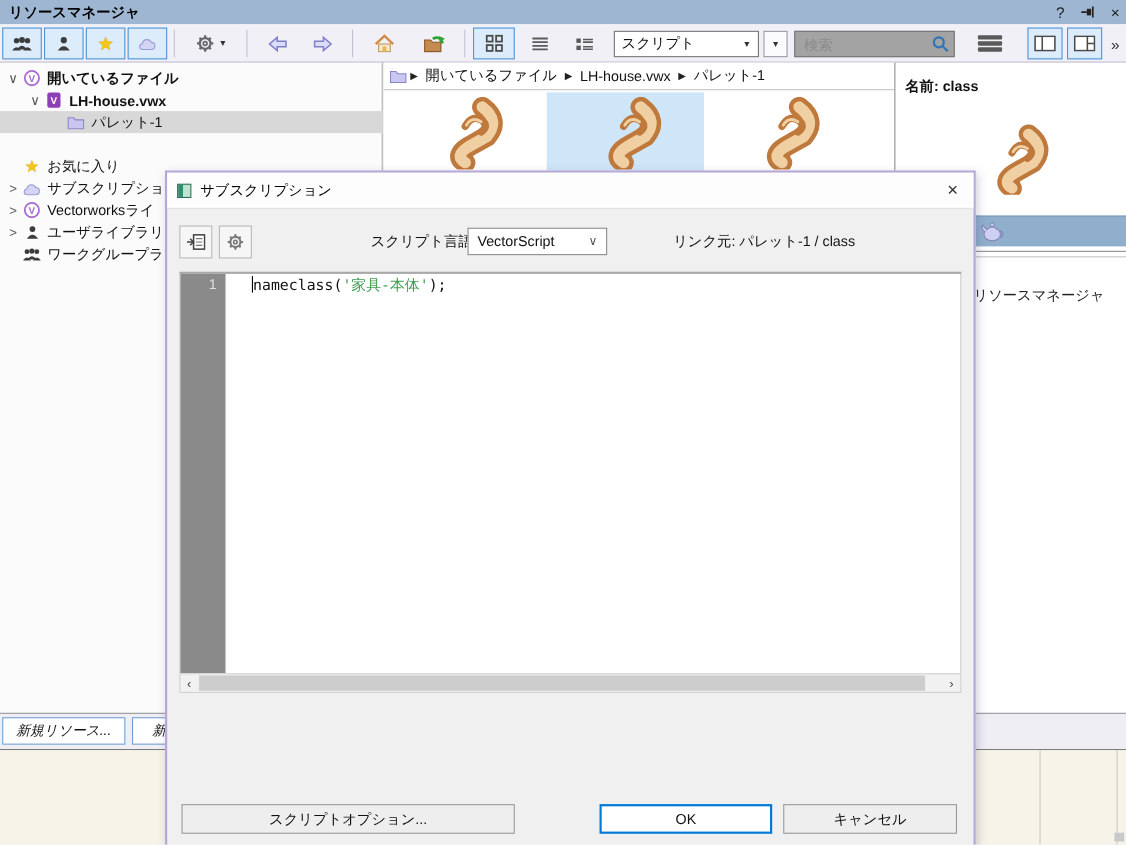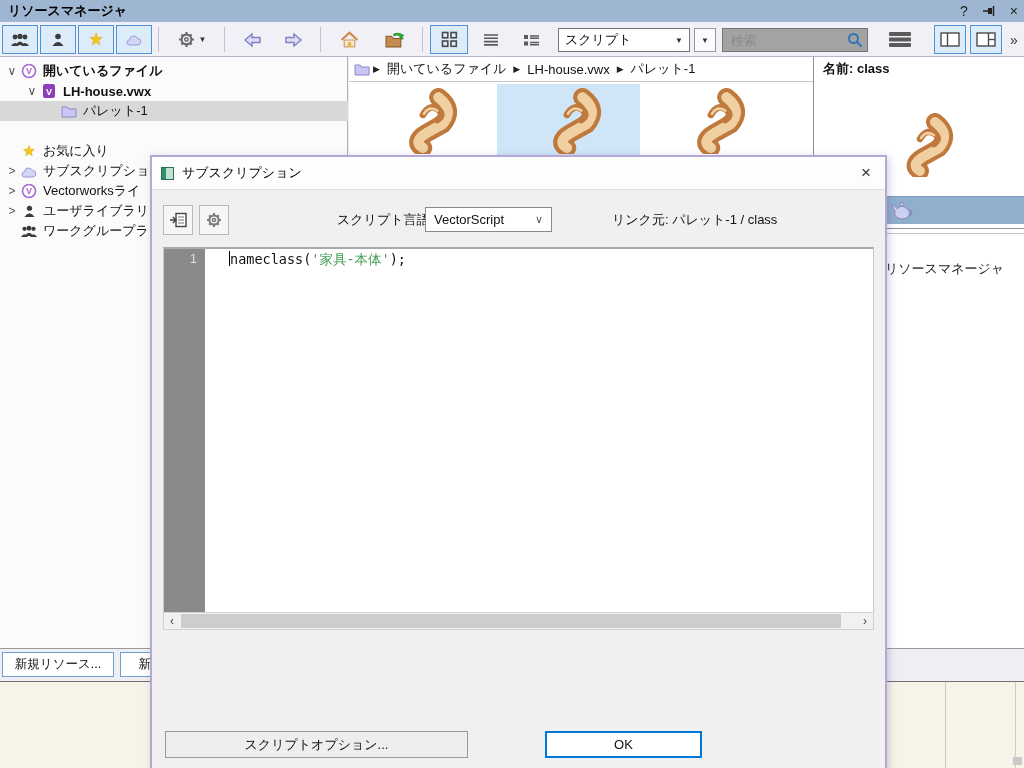--- a/index.html
+++ b/index.html
@@ -45,34 +45,34 @@
                 border-bottom:1px solid #c6c6c6; display:flex; align-items:center; padding-left:5px; }
   .breadcrumb .seg { font-size:13px; color:#111; margin:0 4px; white-space:nowrap; }
   .breadcrumb .sep { font-size:9px; color:#222; margin:0 3px; }
   .tiles { position:absolute; left:0; top:26px; width:464px; height:130px; }
   .tile { position:absolute; top:1px; width:143px; height:120px; display:flex; justify-content:center; }
   .tile.sel { background:#cfe6f8; }
   .tile svg { margin-top:4px; }
 
   .rightpanel { position:absolute; left:813px; top:57px; width:211px; height:591px;
                 background:#fff; border-left:1px solid #909090; }
-  .rp-name { position:absolute; left:9px; top:3px; font-weight:bold; font-size:13px; }
+  .rp-name { position:absolute; left:9px; top:13px; font-weight:bold; font-size:13px; }
   .rp-preview-icon { position:absolute; left:76px; top:56px; }
   .rp-selrow { position:absolute; left:0; top:139px; width:211px; height:28px; background:#8fafcd;
                border-top:1px solid #7d9cba; display:flex; align-items:center; }
   .rp-selrow svg { margin-left:77px; }
   .rp-divider { position:absolute; left:0; top:171px; width:211px; height:6px;
                 border-top:1px solid #909090; border-bottom:1px solid #c4c4c4; background:#fff; }
   .rp-empty { position:absolute; left:71px; top:203px; font-size:13px; color:#222; white-space:nowrap; }
 
   
   .bottombar { position:absolute; left:0; top:648px; width:1024px; height:34px; background:#efeef5;
                border-top:1px solid #9a9a9a; border-bottom:1px solid #6f6f6f; }
   .bb-btn { position:absolute; top:3px; height:25px; background:#fff; border:1px solid #6f9fd0;
-            display:flex; align-items:center; justify-content:center; font-size:12.5px; padding:0 6px; }
+            display:flex; align-items:center; justify-content:center; font-size:12.5px; padding:0 6px;font-style:italic; }
   .creamarea { position:absolute; left:0; top:682px; width:1024px; height:86px; background:#f6f4e8; }
   .cream-line { position:absolute; top:0; width:1px; height:86px; background:#cdcabb; }
   .resize-grip { position:absolute; left:1013px; top:757px; width:9px; height:8px; background:#c9c9c9; }
 
   
   .dialog { position:absolute; left:150px; top:155px; width:737px; height:625px;
             background:#f0f0f0; border:2px solid #b7a7d7; box-shadow:2px 2px 8px rgba(80,60,120,.25); z-index:10; }
   .dlg-title { position:absolute; left:0; top:0; width:733px; height:33px; background:#fdfdfd;
                border-bottom:1px solid #e2e2e2; display:flex; align-items:center; }
   .dlg-title .dlg-icon { width:13px; height:13px; margin:0 8px 0 9px; border:1px solid #2a6e5a;
@@ -462,15 +462,16 @@
 
     <div class="hscroll">
       <span class="hs-arrow" style="left:0;">‹</span>
       <div class="hs-thumb"></div>
       <span class="hs-arrow" style="right:0;">›</span>
     </div>
 
 
     <div class="dlg-btn" style="left:13px;width:303px;">スクリプトオプション...</div>
     <div class="dlg-btn primary" style="left:393px;width:157px;">OK</div>
+    <div class="dlg-btn" style="left:560px;width:158px;">キャンセル</div>
   </div>
 
 </div>
 
 </body></html>

